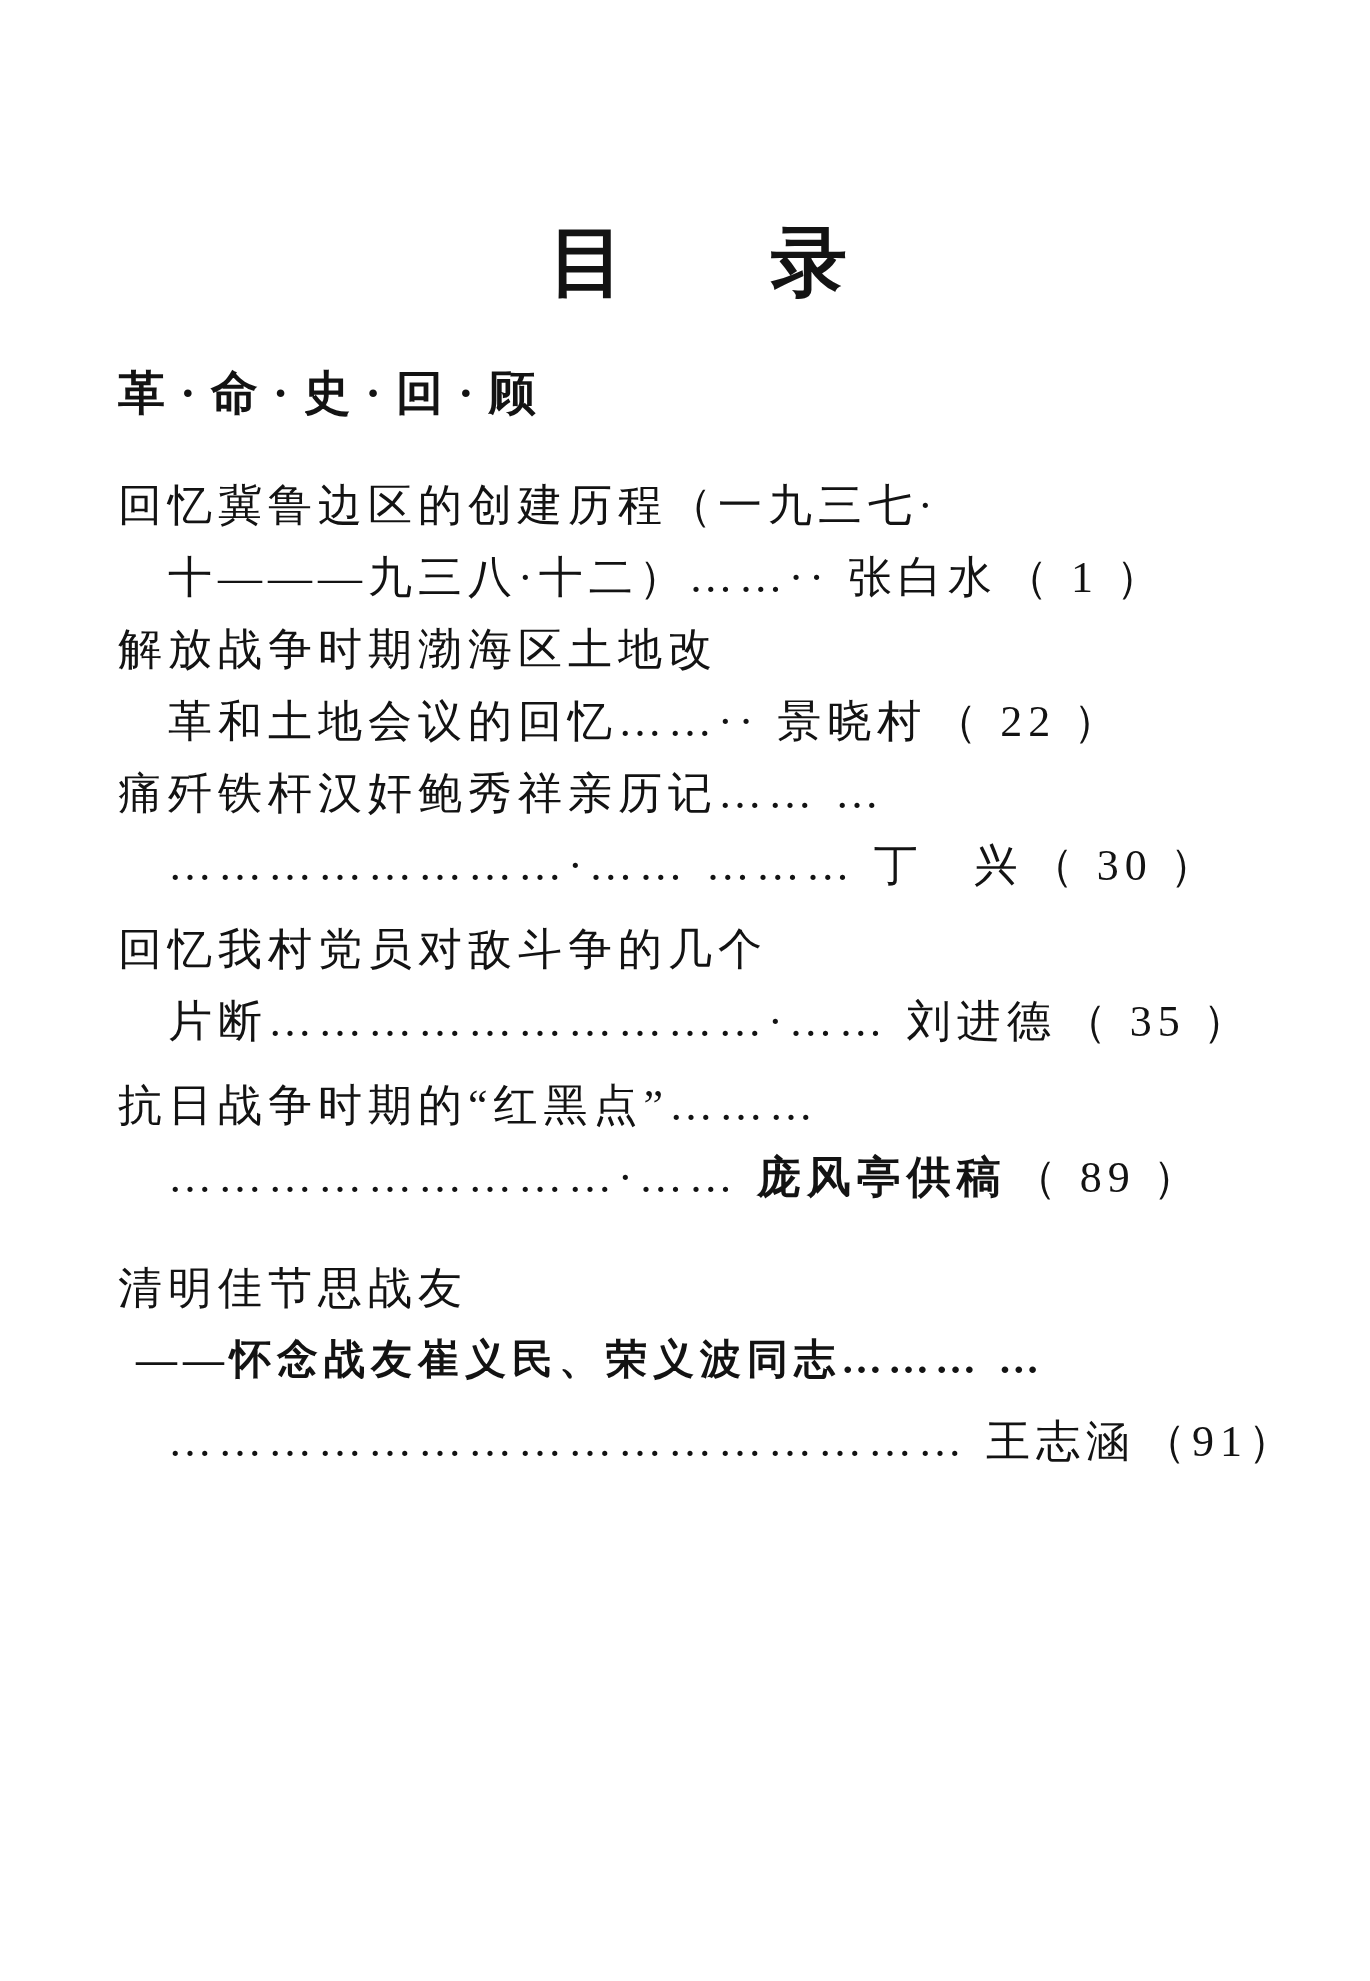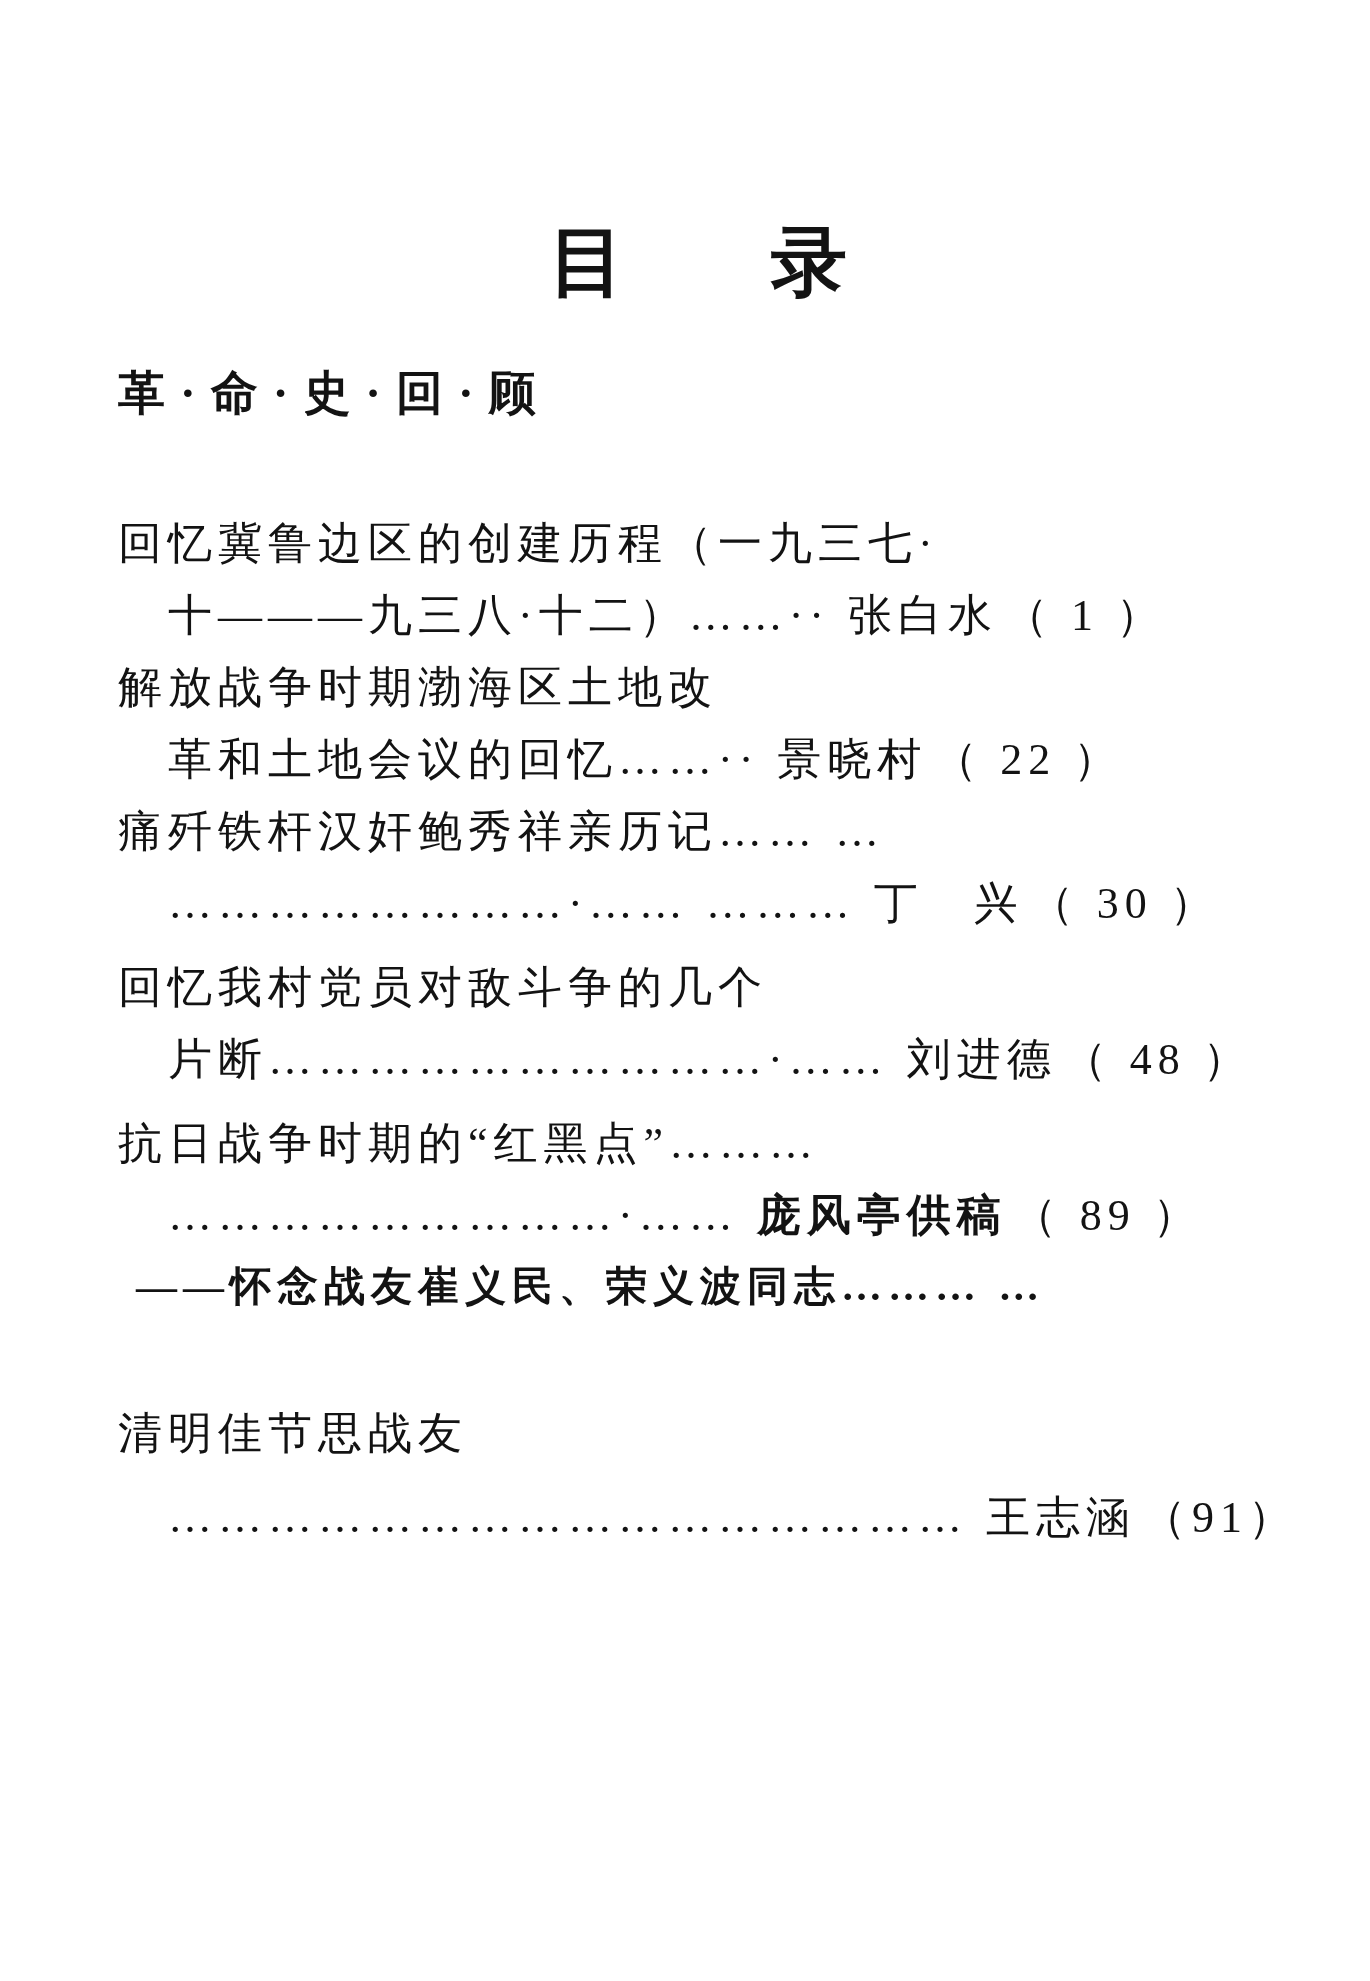--- a/index.html
+++ b/index.html
@@ -34,21 +34,21 @@
   }
   .sh1{margin-top:70px;}
   .sh2{margin-top:82px;}
   .toc-line{
     font-size:44px;
     line-height:1;
     letter-spacing:6px;
     white-space:nowrap;
     margin-top:28px;
   }
-  .first-line{margin-top:105px;}
+  .first-line{margin-top:67px;}
   .indent{padding-left:50px;}
   .indent-sm{padding-left:18px;}
   .bold{font-weight:bold;font-size:41px;}
   .author{margin-left:18px;}
   .author-bold{font-weight:bold;}
   .pageno{margin-left:6px;}
   .gap-lg{margin-top:40px;}
 </style>
 </head>
 <body>
@@ -82,35 +82,35 @@
       <span>痛歼铁杆汉奸鲍秀祥亲历记…… …</span>
     </div>
     <div class="toc-line indent">
       <span>……………………·…… ………</span><span class="author">丁　兴</span><span class="pageno">（ 30 ）</span>
     </div>
 
     <div class="toc-line gap-lg">
       <span>回忆我村党员对敌斗争的几个</span>
     </div>
     <div class="toc-line indent">
-      <span>片断…………………………·……</span><span class="author">刘进德</span><span class="pageno">（ 48 ）</span>
+      <span>片断…………………………·……</span><span class="author">刘进德</span><span class="pageno">（ 35 ）</span>
     </div>
 
     <div class="toc-line gap-lg">
       <span>抗日战争时期的“红黑点”………</span>
     </div>
     <div class="toc-line indent">
       <span>………………………·……</span><span class="author author-bold">庞风亭供稿</span><span class="pageno">（ 89 ）</span>
     </div>
 
 
+    <div class="toc-line first-line">
+      <span>清明佳节思战友</span>
+    </div>
     <div class="toc-line indent-sm bold">
       <span>——怀念战友崔义民、荣义波同志……… …</span>
-    </div>
-    <div class="toc-line first-line">
-      <span>清明佳节思战友</span>
     </div>
     <div class="toc-line indent gap-lg">
       <span>…………………………………………</span><span class="author">王志涵</span><span class="pageno">（91）</span>
     </div>
 
   </div>
 </div>
 
 </body></html>

